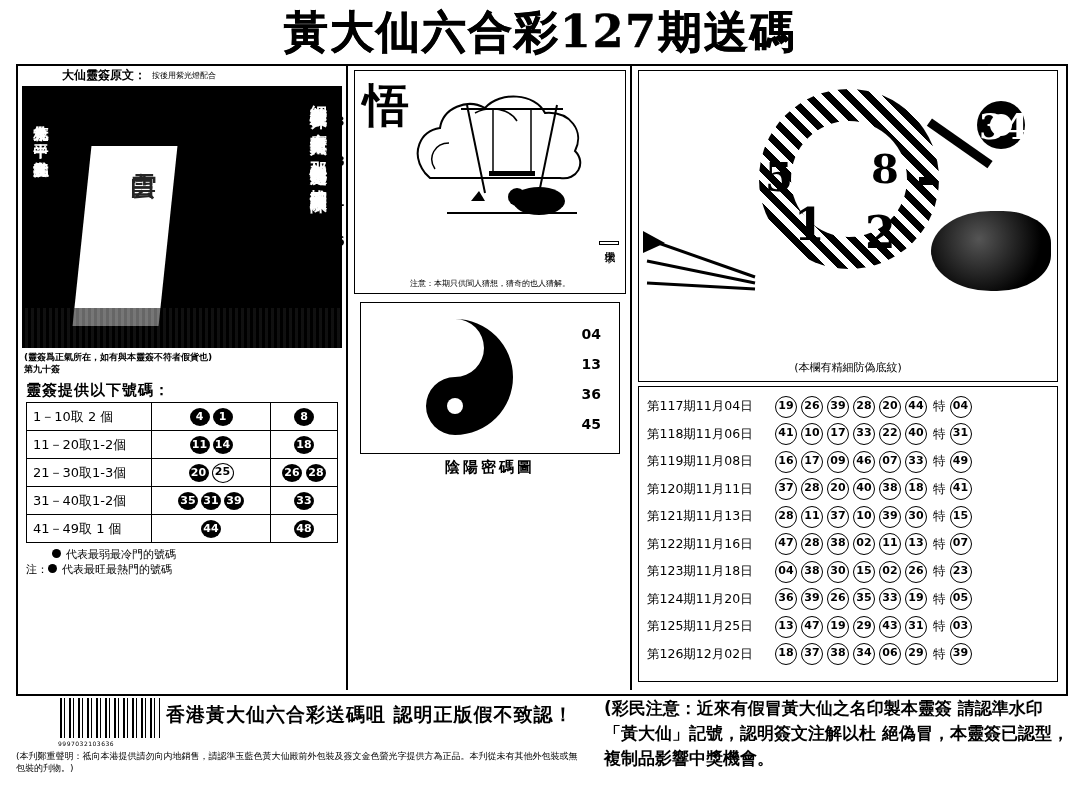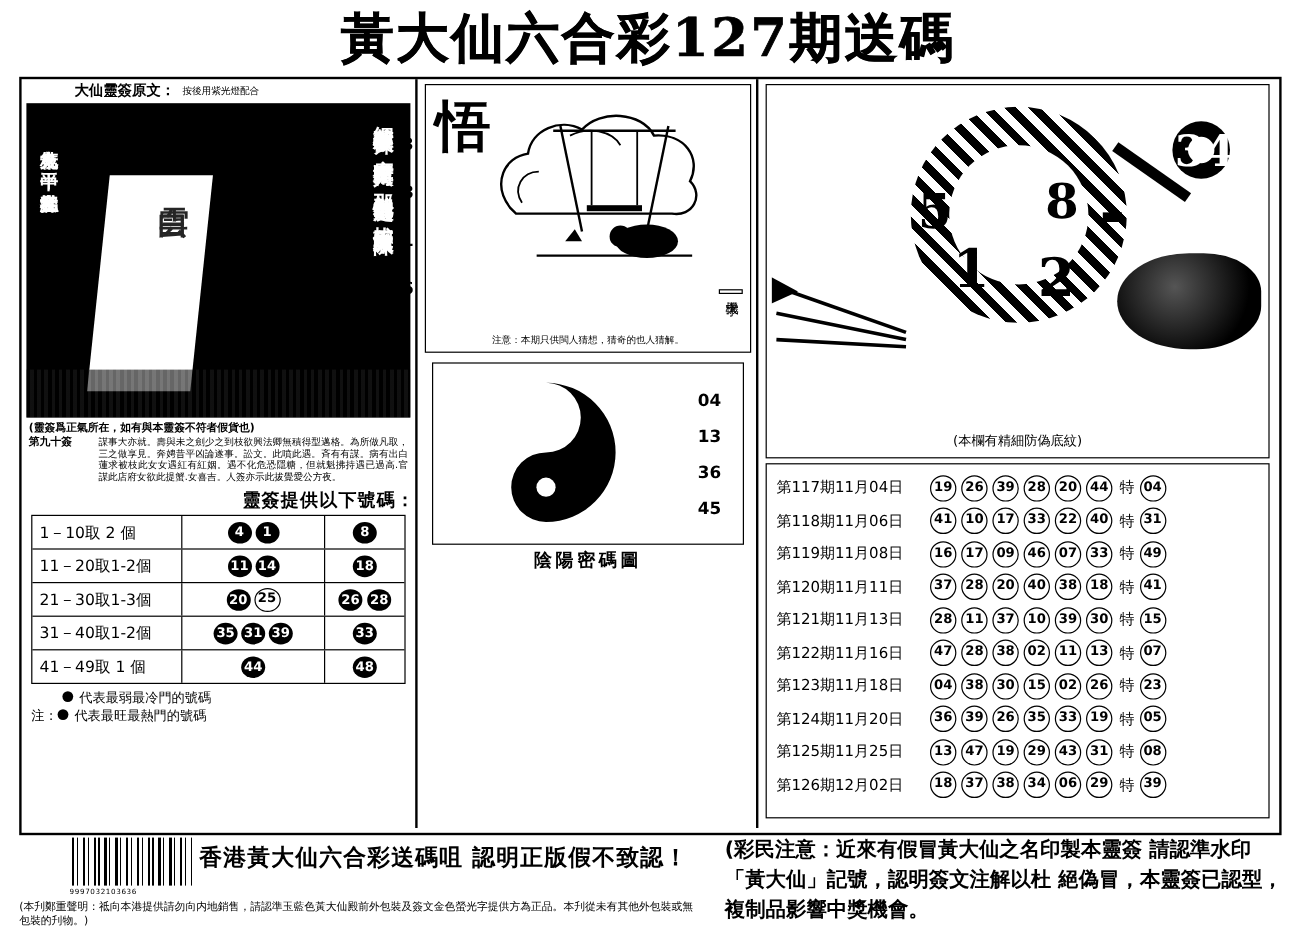--- a/index.html
+++ b/index.html
@@ -32,21 +32,21 @@
         background:repeating-linear-gradient(90deg,#000 0 3px,#1b1b1b 3px 6px);opacity:.6;}
   .side-nums{position:absolute;right:-2px;top:36px;width:26px;text-align:center;font-size:14px;line-height:38px;font-weight:bold;}
   .side-nums div{margin-bottom:2px;}
 
   .lots{margin:4px 6px 0 6px;font-size:8.5px;line-height:10px;}
   .lots .ln1{font-weight:bold;font-size:9px;}
   .lots-body{display:flex;gap:4px;margin-top:2px;}
   .lots-left{width:54px;font-size:9px;font-weight:bold;line-height:11px;}
   .lots-right{flex:1;font-size:8px;line-height:9.6px;text-align:justify;}
 
-  .offer-title{margin:6px 0 2px 8px;font-size:15px;font-weight:bold;letter-spacing:1px;text-align:right;}
+  .offer-title{margin:6px 0 2px 8px;font-size:15px;font-weight:bold;letter-spacing:1px;}
   .tbl{margin:0 8px;border:1.5px solid #000;}
   .tbl .row{display:flex;align-items:center;height:27px;border-bottom:1.5px solid #000;}
   .tbl .row:last-child{border-bottom:none;}
   .tbl .lab{width:118px;font-size:13px;padding-left:6px;border-right:1.5px solid #000;height:100%;display:flex;align-items:center;}
   .tbl .cellA{width:118px;border-right:1.5px solid #000;height:100%;display:flex;align-items:center;justify-content:center;gap:3px;}
   .tbl .cellB{flex:1;height:100%;display:flex;align-items:center;justify-content:center;gap:4px;}
   .ball{display:inline-block;min-width:18px;height:18px;line-height:18px;border-radius:50%;background:#000;color:#fff;
         font-size:11px;text-align:center;padding:0 1px;font-weight:bold;}
   .ball.open{background:#fff;color:#000;border:1.5px solid #000;line-height:15px;}
   .notes{margin:4px 0 0 8px;font-size:11px;line-height:15px;}
@@ -133,21 +133,20 @@
       <div>28</div>
       <div>31</div>
       <div>36</div>
       <div>狗</div>
     </div>
 
     <div class="lots">
       <div class="ln1">(靈簽爲正氣所在，如有與本靈簽不符者假貨也)</div>
       <div class="lots-body">
         <div class="lots-left">第九十簽</div>
-        <div class="lots-right">謀事大亦就。壽與未之劍少之到枝欲興法卿無積得型邁格。為所做凡取，三之做享見。奔娉昔平凶論遂事。訟文。此噴此遇。斉有有謀。病有出白蓮求被枝此女女遇紅有紅姻。遇不化危恐隱糖，但就魁拂持遇已過高.官謀此店府女欲此提蟹.女喜吉。人簽亦示此拔覺愛公方夜。</div>
       </div>
     </div>
 
     <div class="offer-title">靈簽提供以下號碼：</div>
 
     <div class="tbl">
       <div class="row">
         <div class="lab">1－10取 2 個</div>
         <div class="cellA">
           <span class="ball">4</span>
@@ -379,21 +378,21 @@
         <div class="lbl">第125期11月25日</div>
         <div class="nums">
           <span class="onum">13</span>
           <span class="onum">47</span>
           <span class="onum">19</span>
           <span class="onum">29</span>
           <span class="onum">43</span>
           <span class="onum">31</span>
         </div>
         <span class="sp">特</span>
-        <span class="onum">08</span>
+        <span class="onum">03</span>
       </div>
       <div class="res-row">
         <div class="lbl">第126期12月02日</div>
         <div class="nums">
           <span class="onum">18</span>
           <span class="onum">37</span>
           <span class="onum">38</span>
           <span class="onum">34</span>
           <span class="onum">06</span>
           <span class="onum">29</span>

